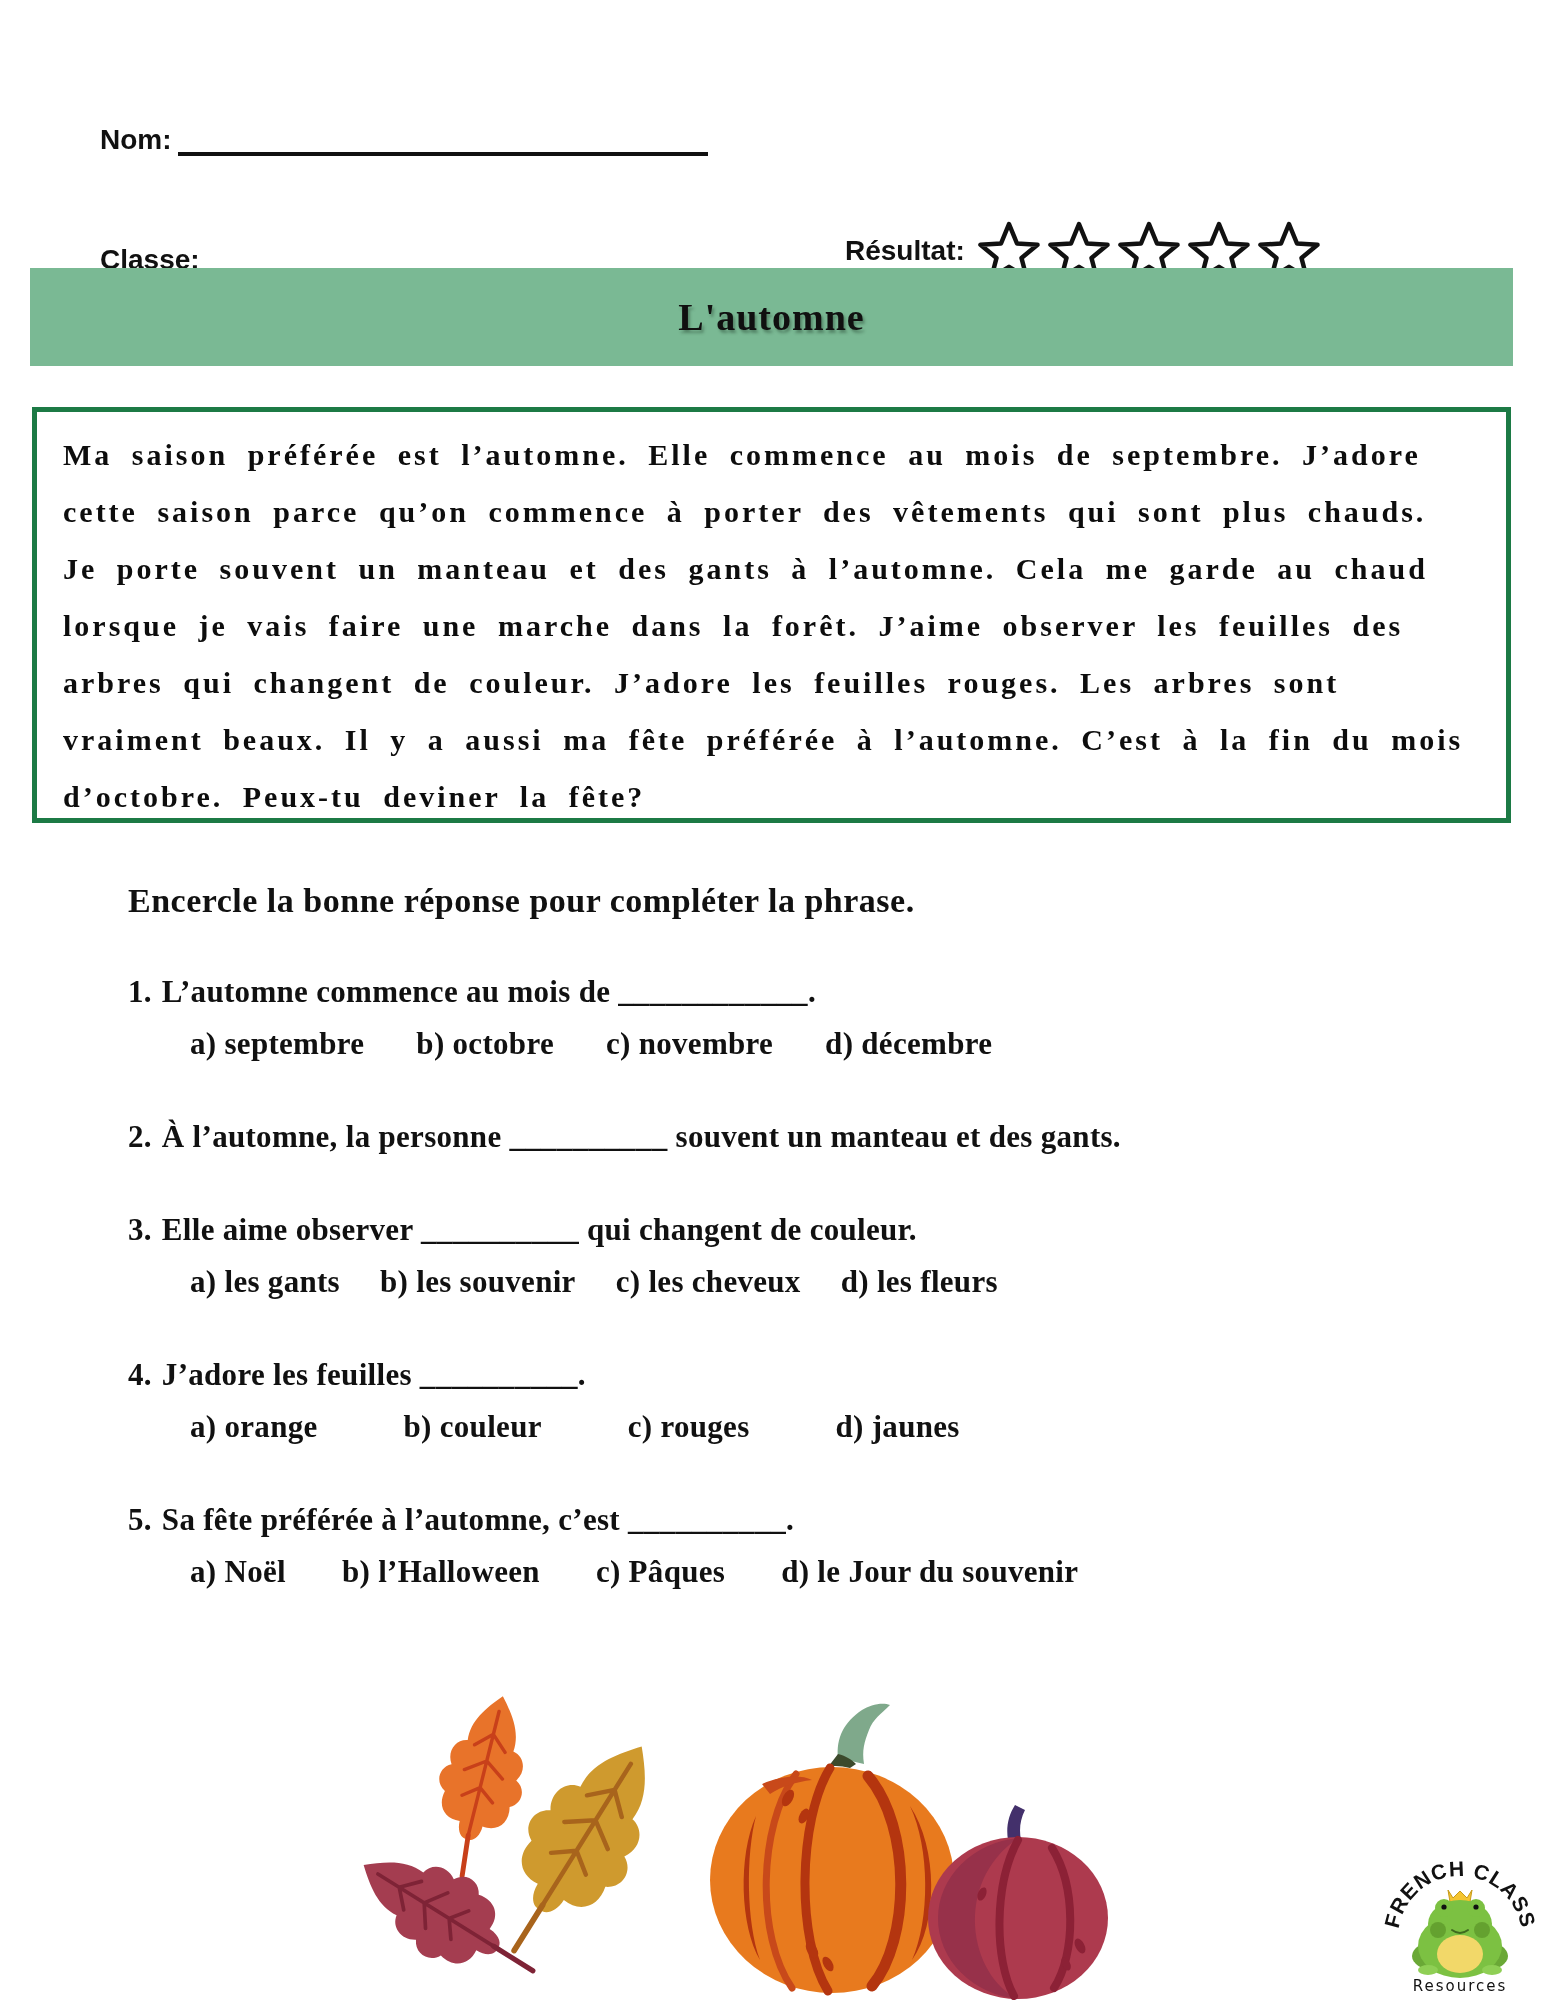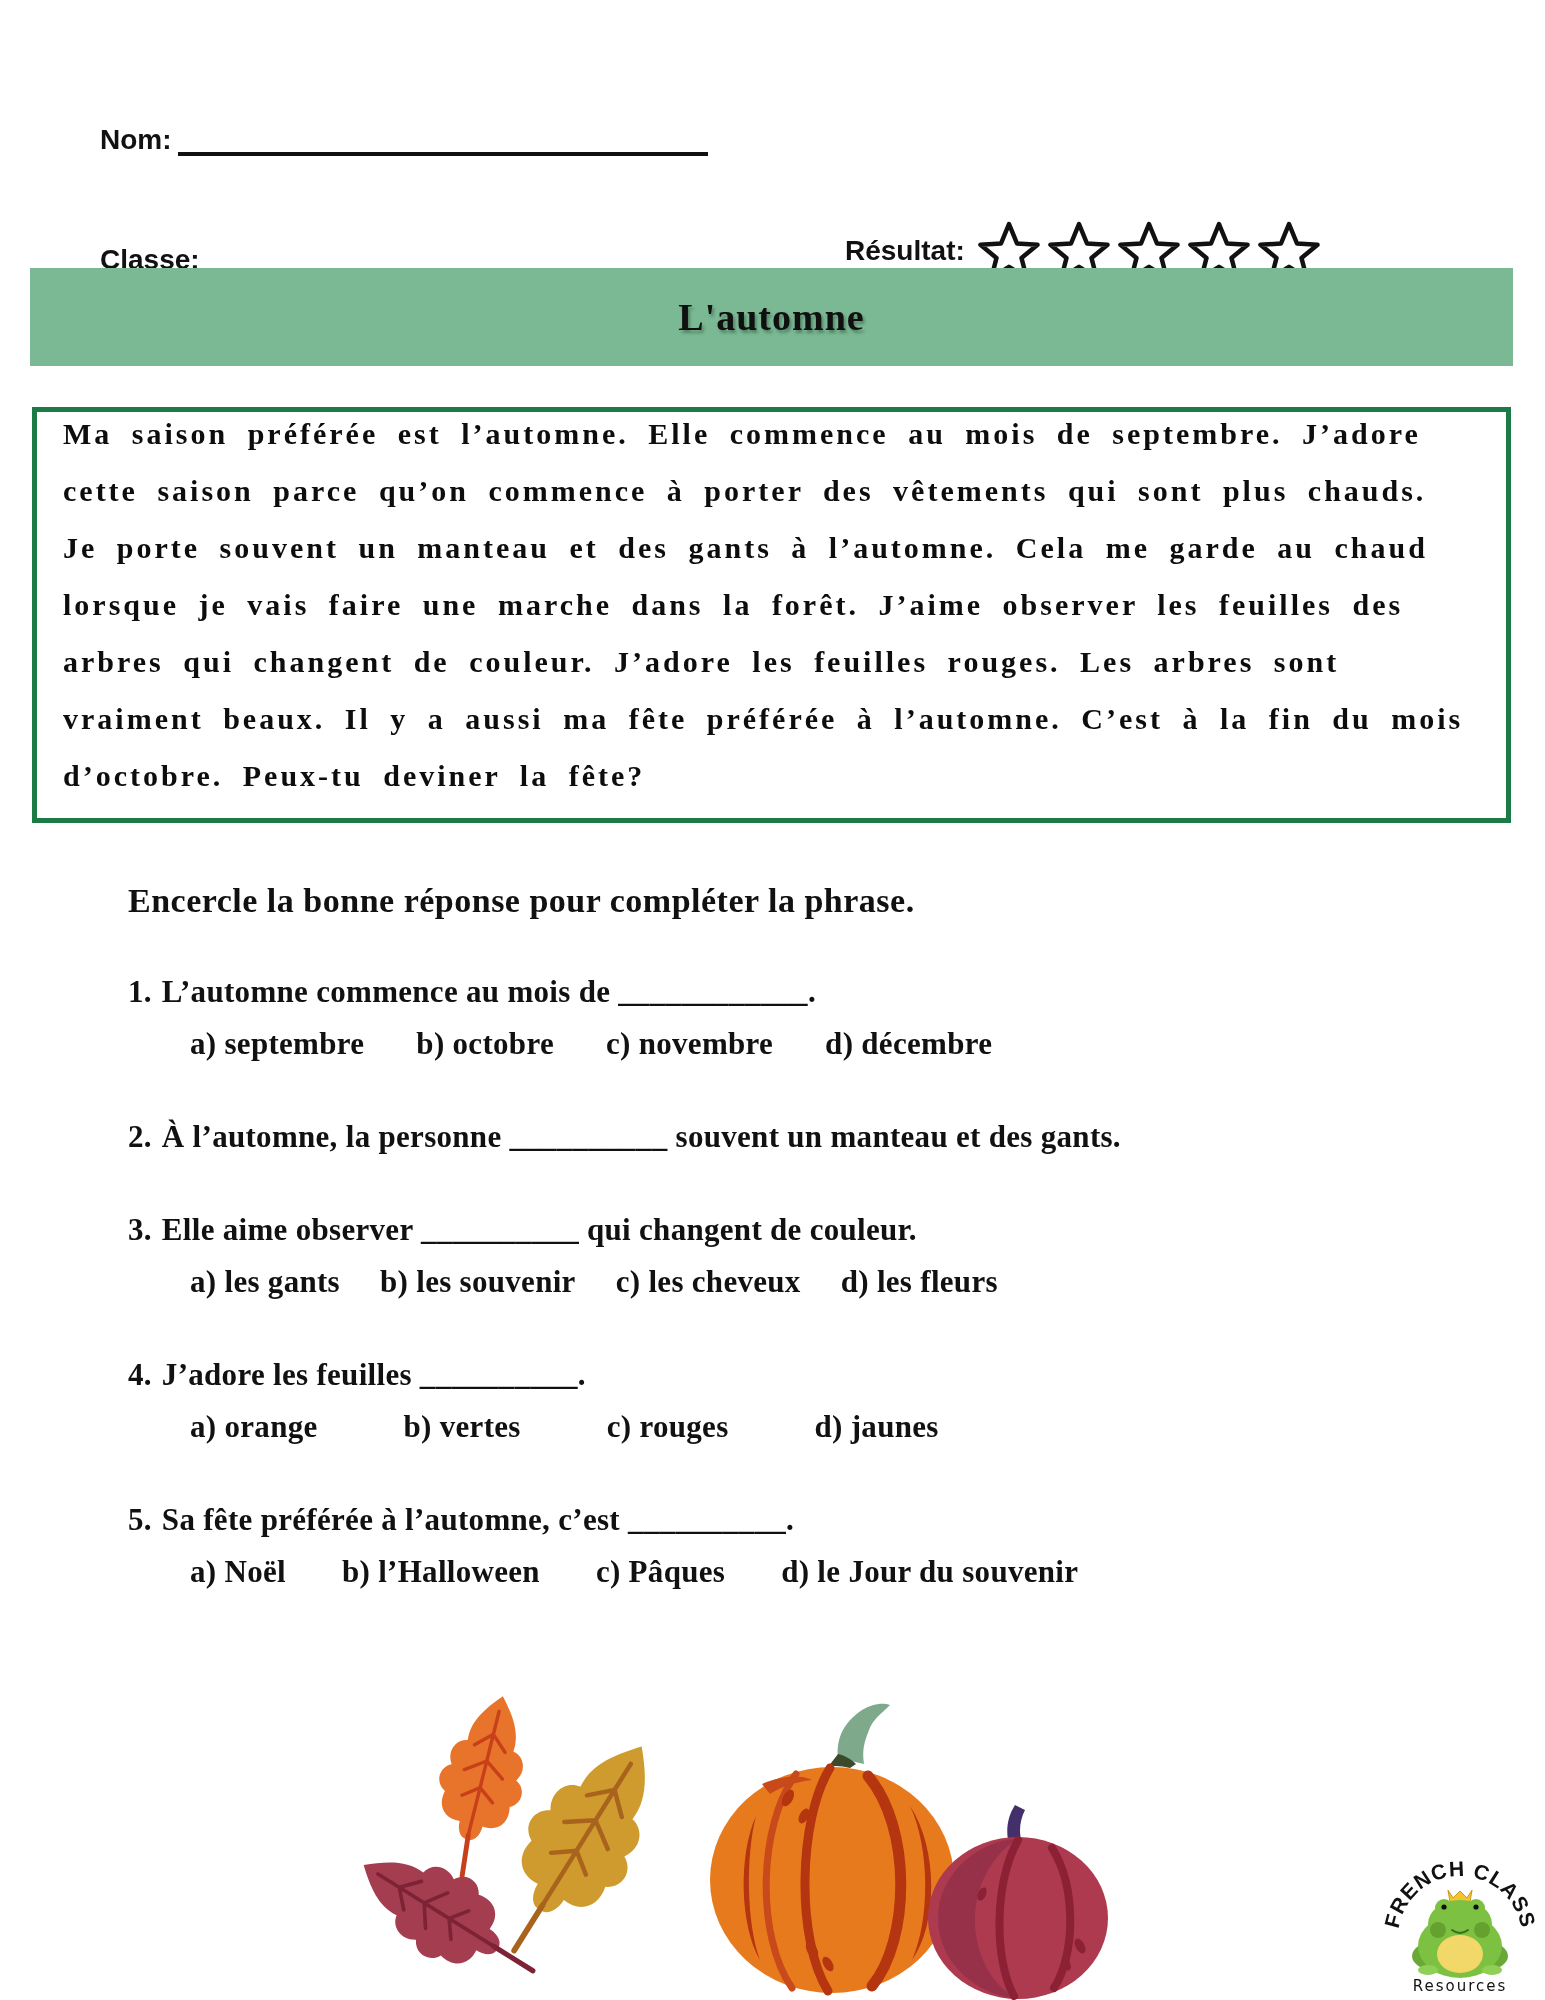--- a/index.html
+++ b/index.html
@@ -33,21 +33,21 @@
   .banner h1 {
     font-family:"Liberation Serif", serif; font-weight:700; font-size:38px;
     color:#101010; text-shadow:2px 3px 3px rgba(40,70,50,.45);
     letter-spacing:1px;
   }
 
   
   .reading-box {
     position:absolute; left:32px; top:407px; width:1479px; height:416px;
     border:5px solid #1c7a45; background:#fff;
-    display:flex; align-items:flex-end;
+    display:flex; align-items:flex-start;
     padding:14px 26px; overflow:hidden;
   }
   .reading-box p {
     font-weight:700; font-size:30px; line-height:57px;
     letter-spacing:3px; word-spacing:9px; color:#0d0d0d;
   }
 
   
   .quiz { position:absolute; left:128px; top:882px; width:1320px; }
   .quiz h2 { font-weight:700; font-size:34px; letter-spacing:.5px; margin-bottom:54px; }
@@ -140,21 +140,21 @@
         <span class="option">d) les fleurs</span>
       </div>
     </div>
 
     <div class="question">
       <div class="stem">
         <span class="qnum">4.</span><span>J’adore les feuilles __________.</span>
       </div>
       <div class="options">
         <span class="option">a) orange</span>
-        <span class="option">b) vertes</span>
+        <span class="option">b) couleur</span>
         <span class="option">c) rouges</span>
         <span class="option">d) jaunes</span>
       </div>
     </div>
 
     <div class="question">
       <div class="stem">
         <span class="qnum">5.</span><span>Sa fête préférée à l’automne, c’est __________.</span>
       </div>
       <div class="options">

